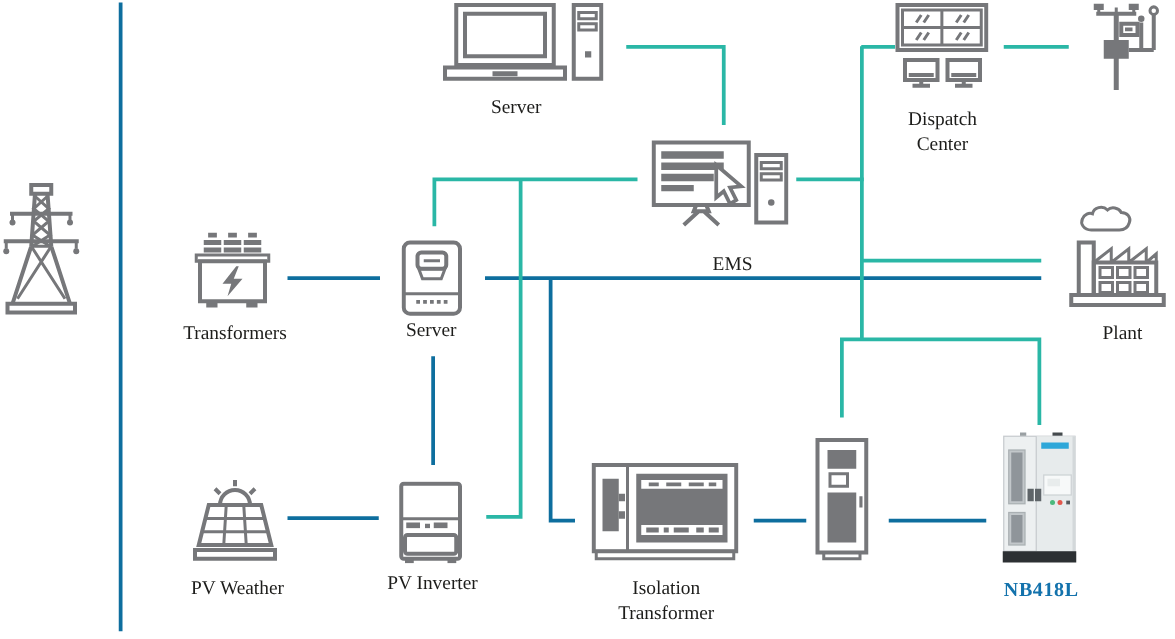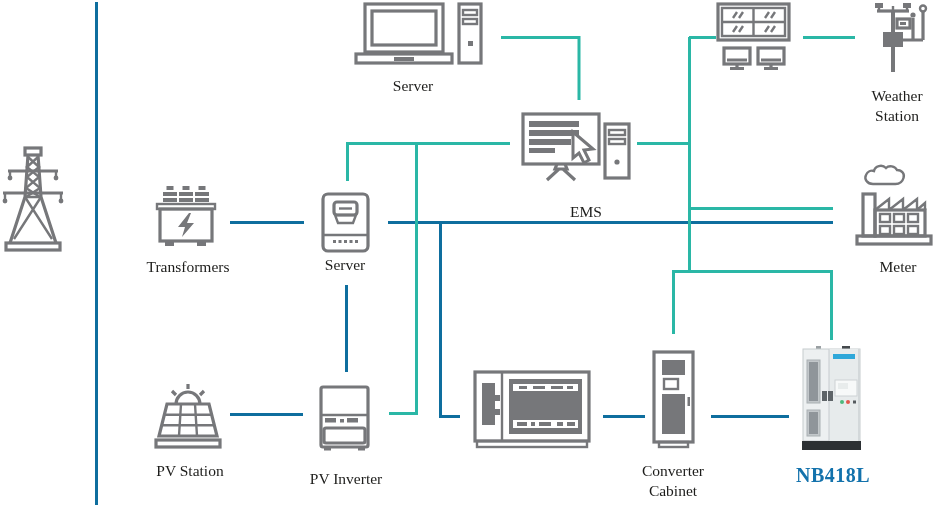--- a/index.html
+++ b/index.html
@@ -20,21 +20,21 @@
   .fl  { fill:var(--icon-gray); stroke:none; }
   .flw { fill:#ffffff; stroke:none; }
   .node-label {
     position:absolute; transform:translateX(-50%);
     text-align:center; color:var(--label-color);
     font-size:15.5px; line-height:1.3; white-space:nowrap;
   }
   .node-label.wrap { white-space:normal; }
   .product-label {
     position:absolute; transform:translateX(-50%); text-align:center;
-    color:var(--brand-blue); font-size:20px; font-weight:bold;
+    color:var(--brand-blue); font-size:16px; font-weight:bold;
     letter-spacing:0.5px; white-space:nowrap;
   }
 </style>
 </head>
 <body>
 
 <div class="stage">
 
   <svg class="connectors" width="940" height="511" viewBox="0 0 940 511">
 
@@ -251,23 +251,23 @@
     <rect x="26" y="47" width="5" height="10" fill="#5e6468"></rect>
     <rect x="33" y="36" width="22" height="16" fill="#f7f9f9" stroke="#cdd2d4" stroke-width="1"></rect>
     <rect x="36" y="39" width="10" height="6" fill="#e8ecec"></rect>
     <circle cx="40" cy="58" r="2" fill="#4cb97d"></circle>
     <circle cx="46" cy="58" r="2" fill="#e2574c"></circle>
     <rect x="51" y="56.5" width="3" height="3" fill="#555a5e"></rect>
     <rect x="0" y="97" width="59" height="9" fill="#2c3033"></rect>
   </svg>
 
   <div class="node-label" style="left:413px; top:76px;">Server</div>
-  <div class="node-label wrap" style="left:897px; top:86px; width:80px;">Weather Station</div>
+  <div class="node-label wrap" style="left:754px; top:86px; width:92px;">Dispatch Center</div>
   <div class="node-label" style="left:586px; top:202px;">EMS</div>
   <div class="node-label" style="left:188px; top:257px;">Transformers</div>
   <div class="node-label" style="left:345px; top:255px;">Server</div>
-  <div class="node-label" style="left:898px; top:257px;">Meter</div>
-  <div class="node-label" style="left:190px; top:461px;">PV Station</div>
-  <div class="node-label" style="left:346px; top:469px;text-align:right;">PV Inverter</div>
-  <div class="node-label wrap" style="left:673px; top:461px; width:100px;">Converter Cabinet</div>
+  <div class="node-label" style="left:898px; top:257px;">Plant</div>
+  <div class="node-label" style="left:190px; top:461px;">PV Weather</div>
+  <div class="node-label" style="left:346px; top:457px;text-align:right;">PV Inverter</div>
+  <div class="node-label wrap" style="left:533px; top:461px; width:112px;">Isolation Transformer</div>
   <div class="product-label" style="left:833px; top:464px;">NB418L</div>
 
 </div>
 
 </body></html>

